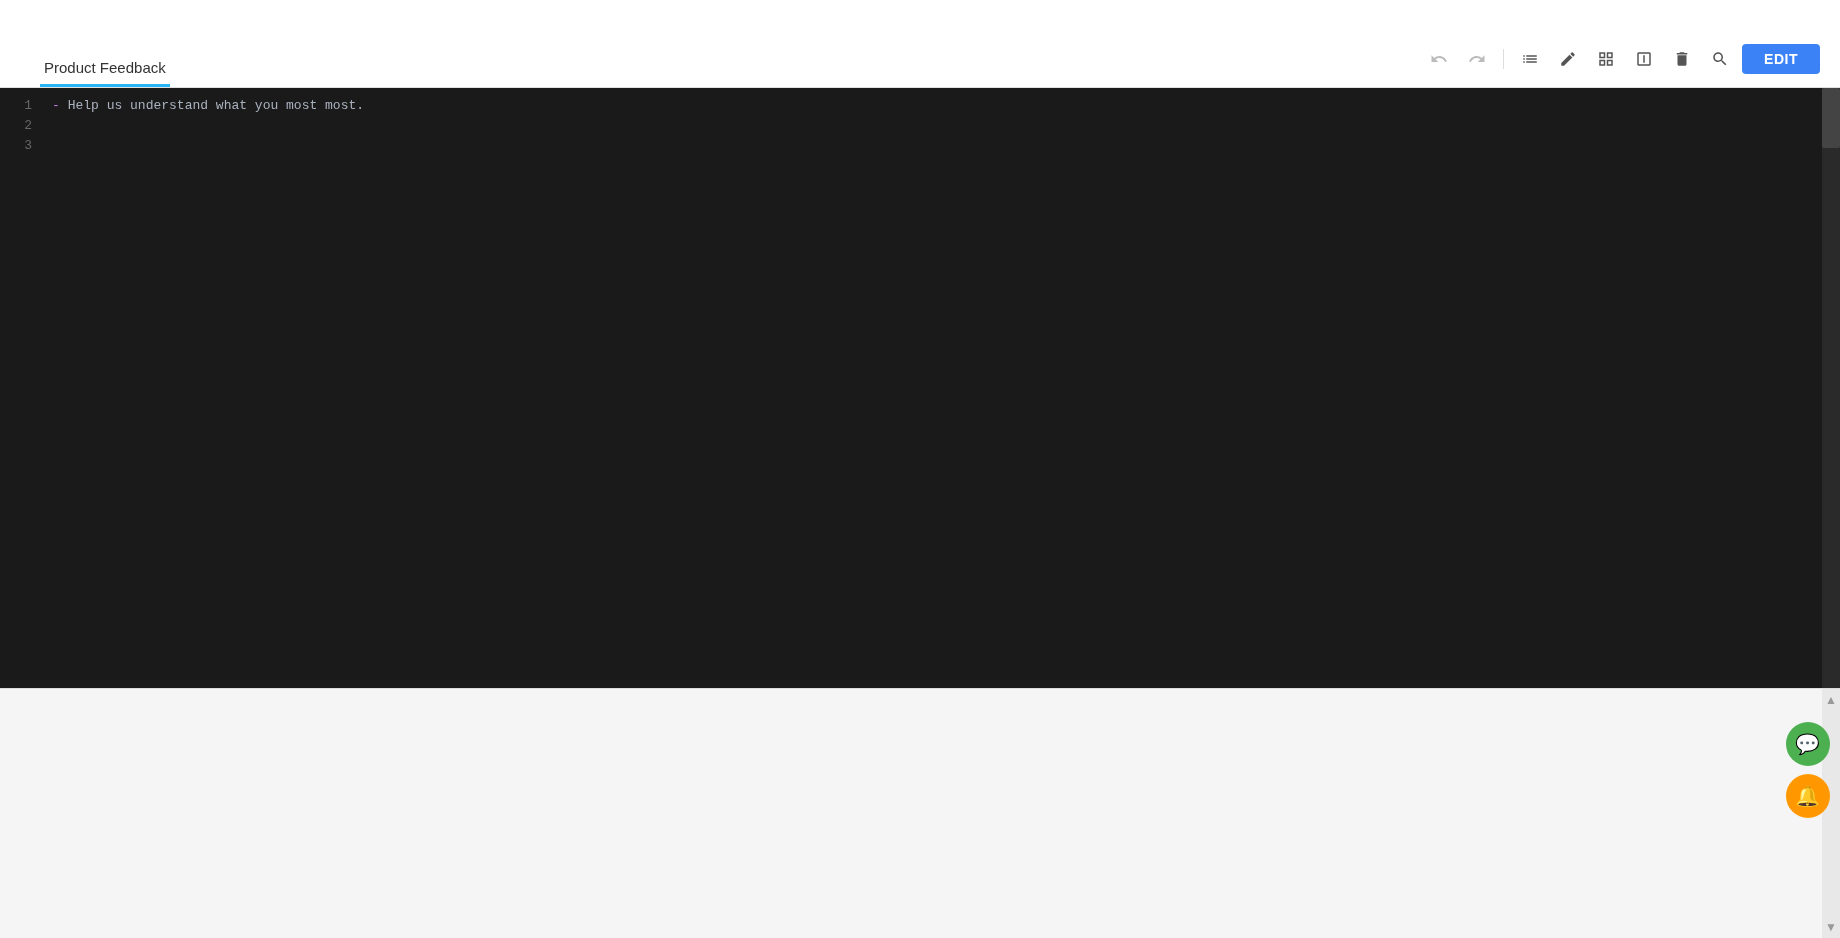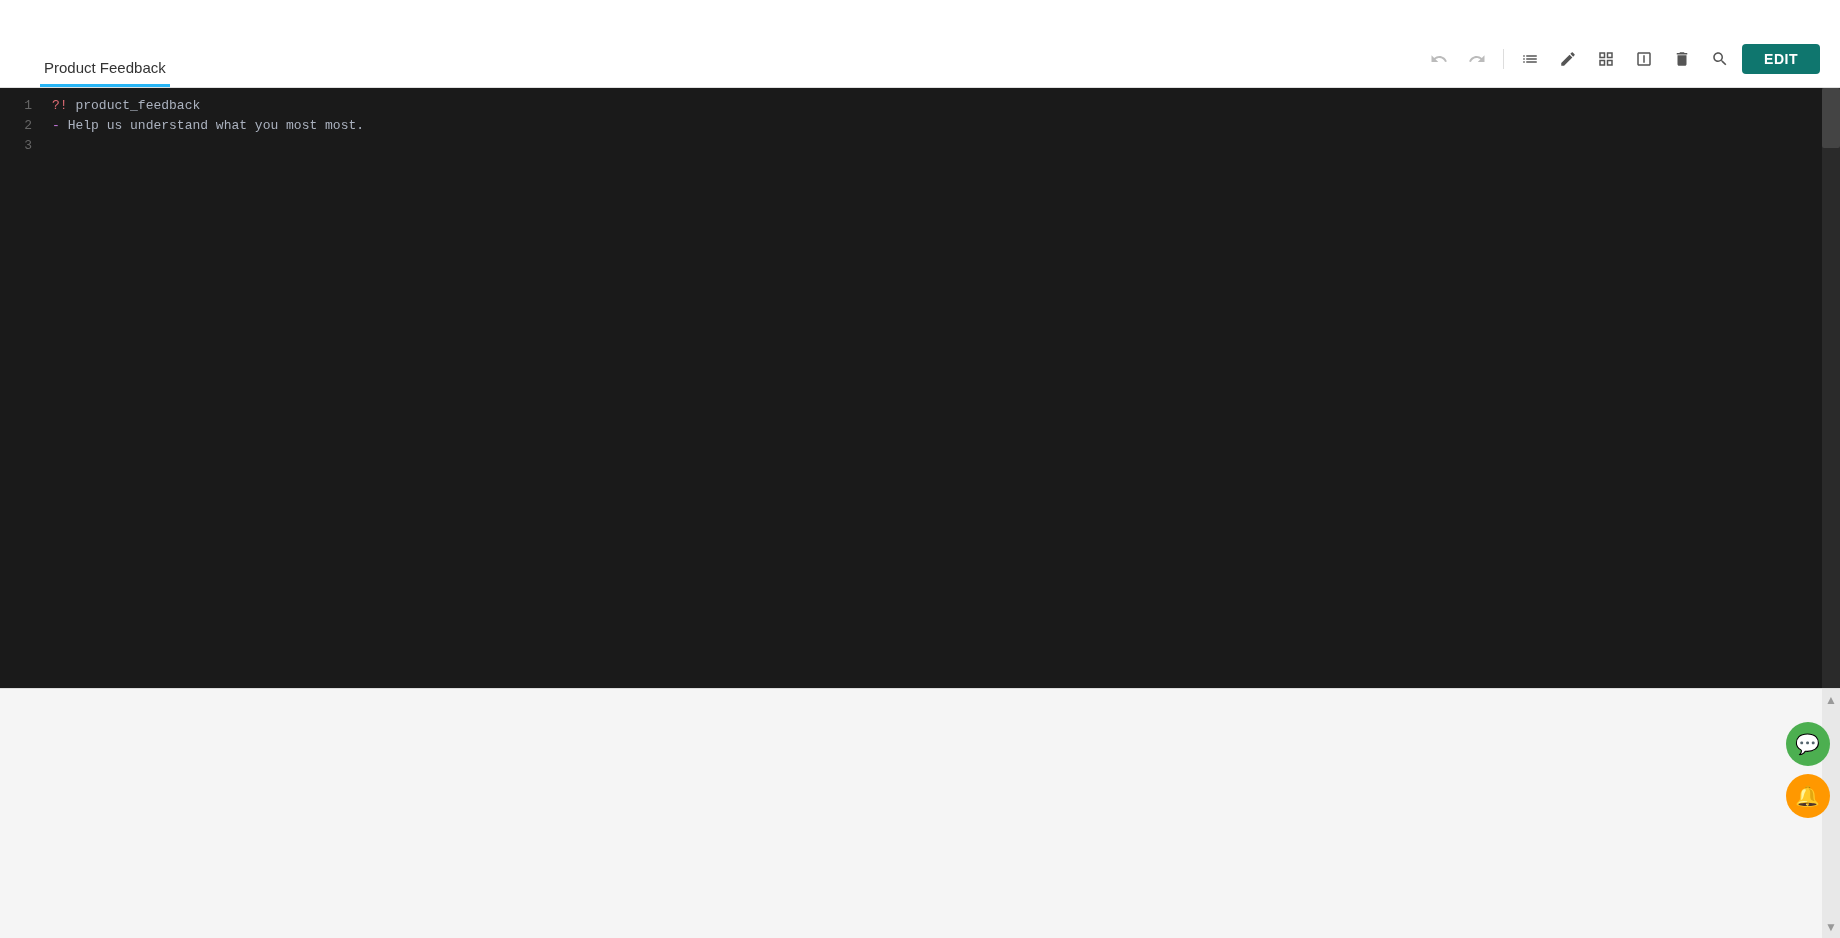--- a/index.html
+++ b/index.html
@@ -68,21 +68,21 @@
       color: #555;
       font-size: 16px;
     }
 
     .toolbar-btn.disabled {
       color: #bbb;
       cursor: default;
     }
 
     .edit-btn {
-      background: #0f766e;
+      background: #3b82f6;
       color: white;
       border: none;
       padding: 7px 22px;
       border-radius: 4px;
       font-size: 14px;
       font-weight: 600;
       cursor: pointer;
       letter-spacing: 0.5px;
     }
 
@@ -308,24 +308,20 @@
 </div>
 
 <div class="editor-container">
   <div class="line-numbers">
     <div>1</div>
     <div>2</div>
     <div>3</div>
   </div>
   <div class="code-area">
     <div class="code-line">
-      <span class="yaml-directive">?!</span>
-      <span class="yaml-text"> product_feedback</span>
-    </div>
-    <div class="code-line">
       <span class="yaml-text">    </span>
       <span class="yaml-dash">-</span>
       <span class="yaml-text"> Help us understand what you most most.</span>
     </div>
   </div>
 </div>
 
 <div class="editor-scrollbar">
   <div class="editor-scrollbar-thumb"></div>
 </div>

